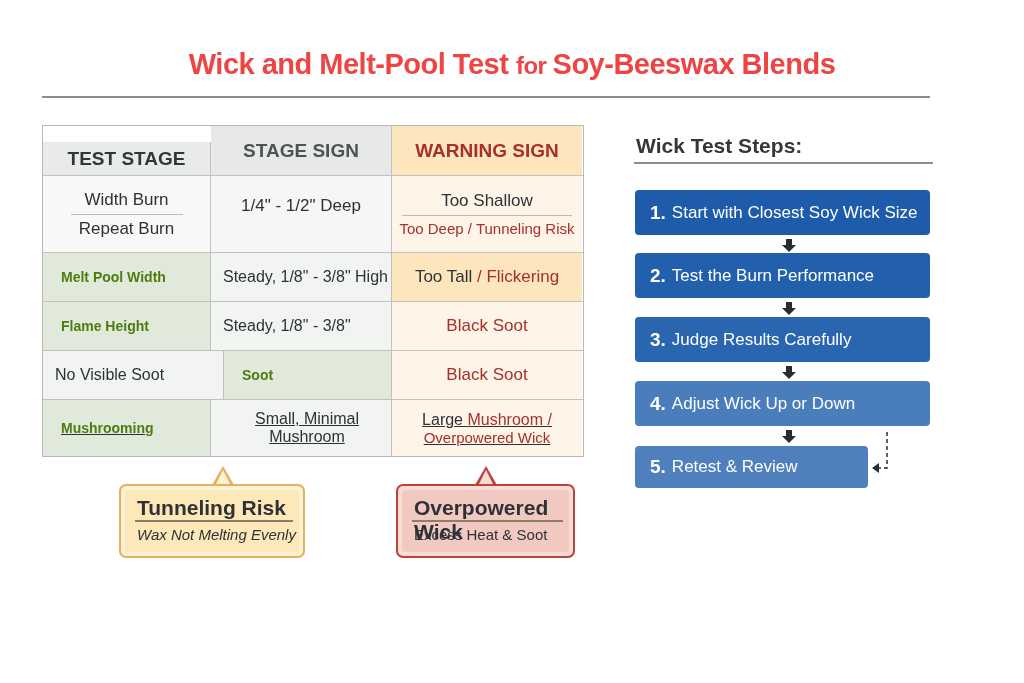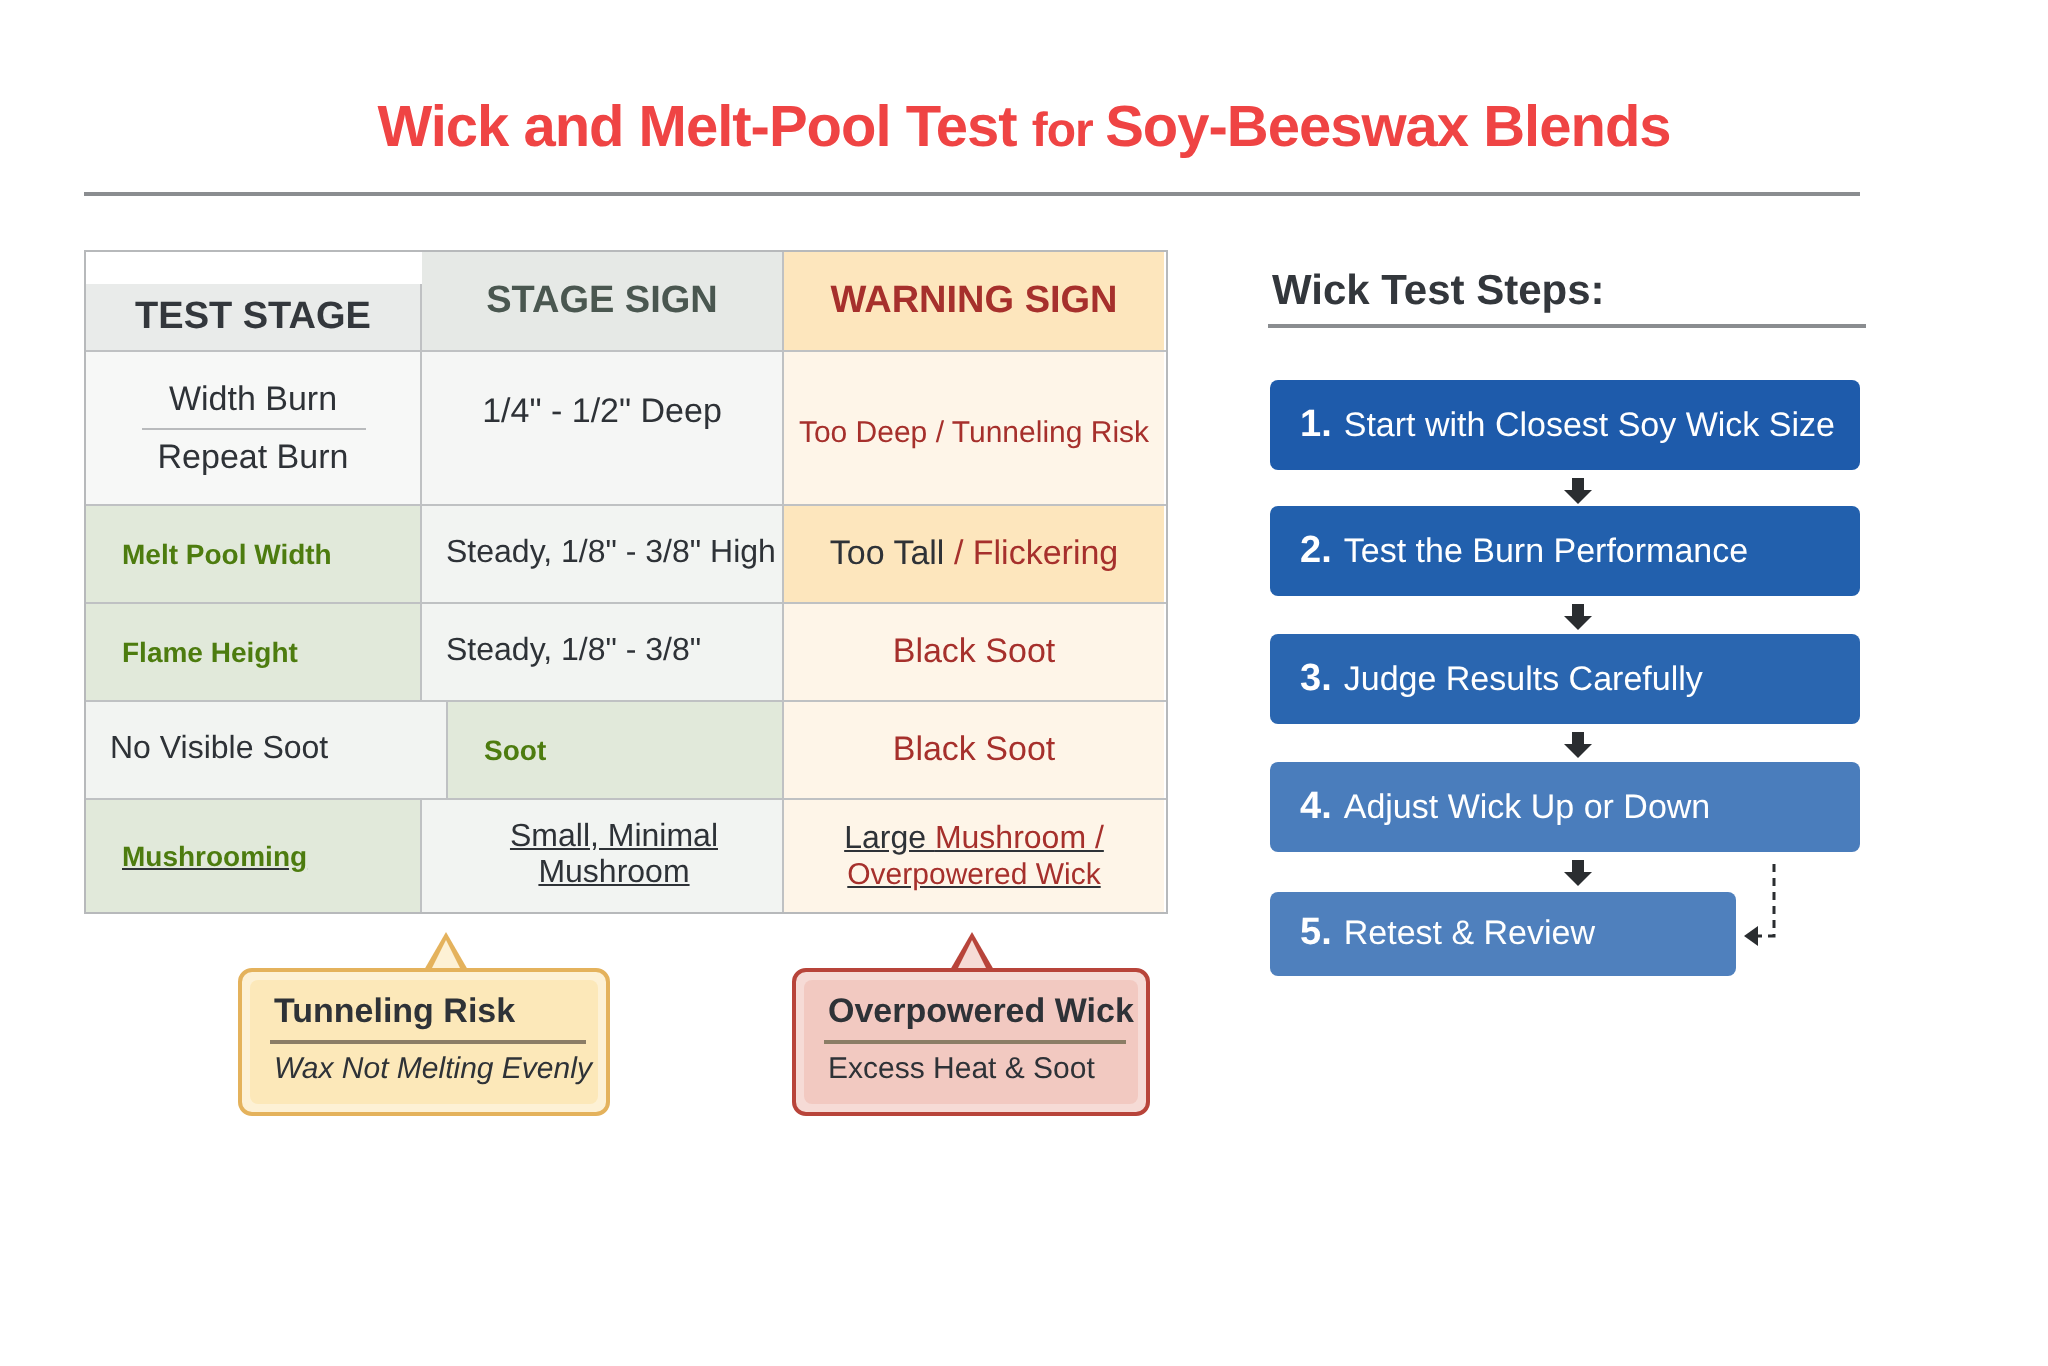--- a/index.html
+++ b/index.html
@@ -48,21 +48,21 @@
   .r2 .c1, .r3 .c1, .r4 .c1, .r5 .c1 {
     background:#e1e9da; align-items:flex-start; padding-left:18px; font-weight:bold; font-size:14px; color:#4d7c0f;
   }
   .r2 .c2, .r3 .c2, .r4 .c2, .r5 .c2 { background:#f2f4f2; align-items:flex-start; padding-left:12px; font-size:16px; }
   .r2 .c3 { background:#fde6bd; }
   .r3 .c3, .r4 .c3, .r5 .c3 { background:#fef5e8; }
 
   
   .callout { position:absolute; border-radius:7px; box-sizing:border-box; }
   .callout .inner { position:absolute; inset:4px; border-radius:4px; }
-  .callout .ct { position:absolute; left:16px; top:10px; font-size:17px; font-weight:bold; color:#2e3237; }
+  .callout .ct { position:absolute; left:16px; top:10px; font-size:21px; font-weight:bold; color:#2e3237; }
   .callout .rule { position:absolute; left:14px; right:10px; top:34px; height:1.5px; background:#8b7d66; }
   .callout .cs { position:absolute; left:16px; top:40px; font-size:15px; color:#2e3237; }
   .tri { position:absolute; width:0; height:0; }
   .c-tunnel { left:119px; top:484px; width:186px; height:74px; border:2px solid #e4b25c; background:#fdf1d5; }
   .c-tunnel .inner { background:#fce8b9; }
   .c-tunnel .cs { font-style:italic; }
   .c-over { left:396px; top:484px; width:179px; height:74px; border:2px solid #b8443a; background:#f6dbd6; }
   .c-over .inner { background:#f2c9c1; }
 
   
@@ -96,20 +96,21 @@
     <div class="cell c3">WARNING SIGN</div>
   </div>
 
   <div class="row r1">
     <div class="cell c1">
       <div class="stacked-top">Width Burn</div>
       <div class="stacked-bot">Repeat Burn</div>
     </div>
     <div class="cell c2">1/4" - 1/2" Deep</div>
     <div class="cell c3">
+      <div class="stacked-top">Too Shallow</div>
       <div class="stacked-bot red small15">Too Deep / Tunneling Risk</div>
     </div>
   </div>
 
   <div class="row r2">
     <div class="cell c1">Melt Pool Width</div>
     <div class="cell c2">Steady, 1/8" - 3/8" High</div>
     <div class="cell c3">
       <div><span>Too Tall </span><span class="red">/ Flickering</span></div>
     </div>

